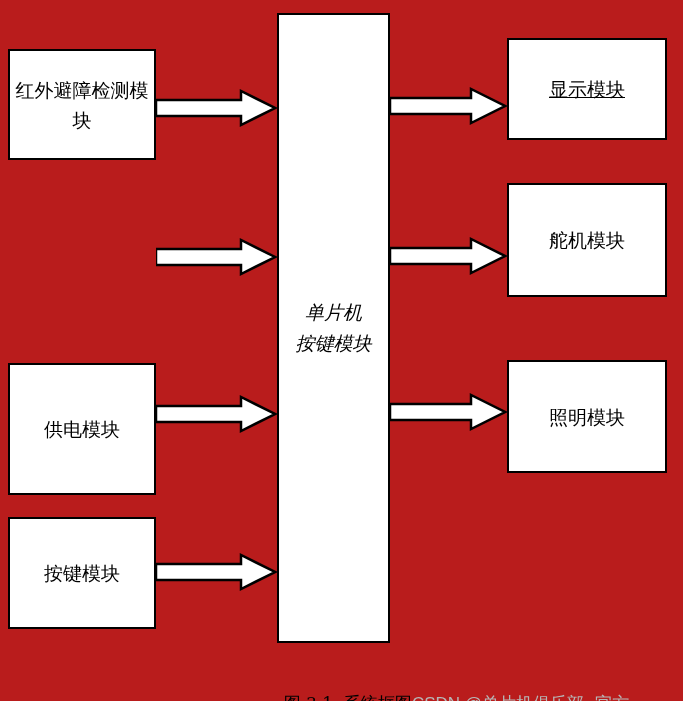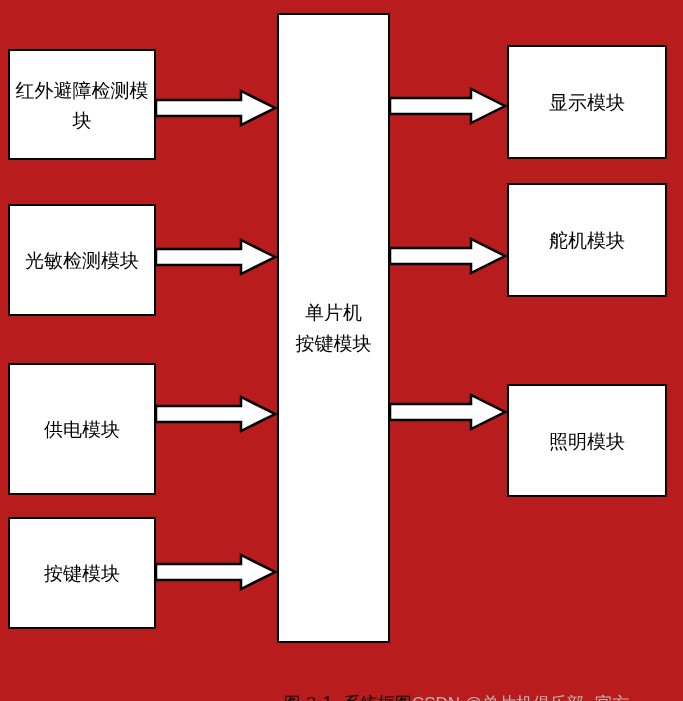--- a/index.html
+++ b/index.html
@@ -31,26 +31,26 @@
   }
   .box .line { white-space: pre; }
 
   
   .box-l1 { left: 8px;  top: 49px;  width: 148px; height: 111px; }
   .box-l2 { left: 8px;  top: 204px; width: 148px; height: 112px; }
   .box-l3 { left: 8px;  top: 363px; width: 148px; height: 132px; }
   .box-l4 { left: 8px;  top: 517px; width: 148px; height: 112px; }
 
   
-  .box-c  { left: 277px; top: 13px; width: 113px; height: 630px; line-height: 31px; }
+  .box-c  { left: 277px; top: 13px; width: 113px; height: 630px; line-height: 31px; font-style: italic; }
 
   
-  .box-r1 { left: 507px; top: 45px;  width: 160px; height: 114px; }
+  .box-r1 { left: 507px; top: 38px;  width: 160px; height: 102px; text-decoration: underline; }
   .box-r2 { left: 507px; top: 183px; width: 160px; height: 114px; }
-  .box-r3 { left: 507px; top: 360px; width: 160px; height: 113px; margin-top: 24px; }
+  .box-r3 { left: 507px; top: 360px; width: 160px; height: 113px; }
 
   .arrow { position: absolute; display: block; }
   .arrow polygon {
     fill: #ffffff;
     stroke: #000000;
     stroke-width: 2.5;
     stroke-linejoin: miter;
   }
   .arr-l1 { left: 156px; top: 88px;  }
   .arr-l2 { left: 156px; top: 237px; }
@@ -80,23 +80,20 @@
   }
 </style>
 </head>
 <body>
 
 <div class="canvas">
 
   <div class="box box-l1">
     <div class="line">红外避障检测模</div>
     <div class="line">块</div>
-  </div>
-  <div class="box box-l2">
-    <div class="line">光敏检测模块</div>
   </div>
   <div class="box box-l3">
     <div class="line">供电模块</div>
   </div>
   <div class="box box-l4">
     <div class="line">按键模块</div>
   </div>
 
   <div class="box box-c">
     <div class="line">单片机</div>

